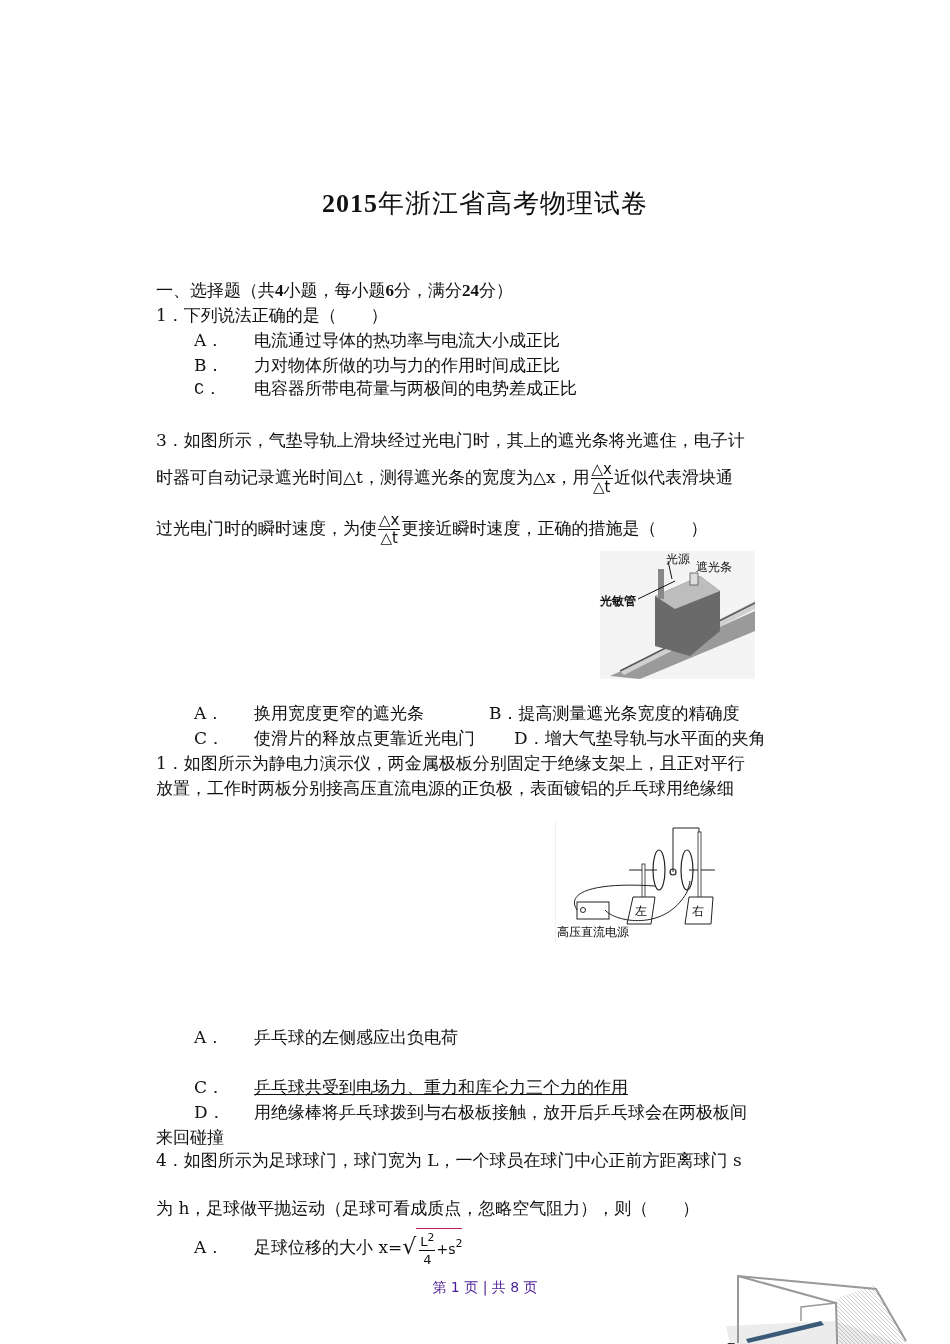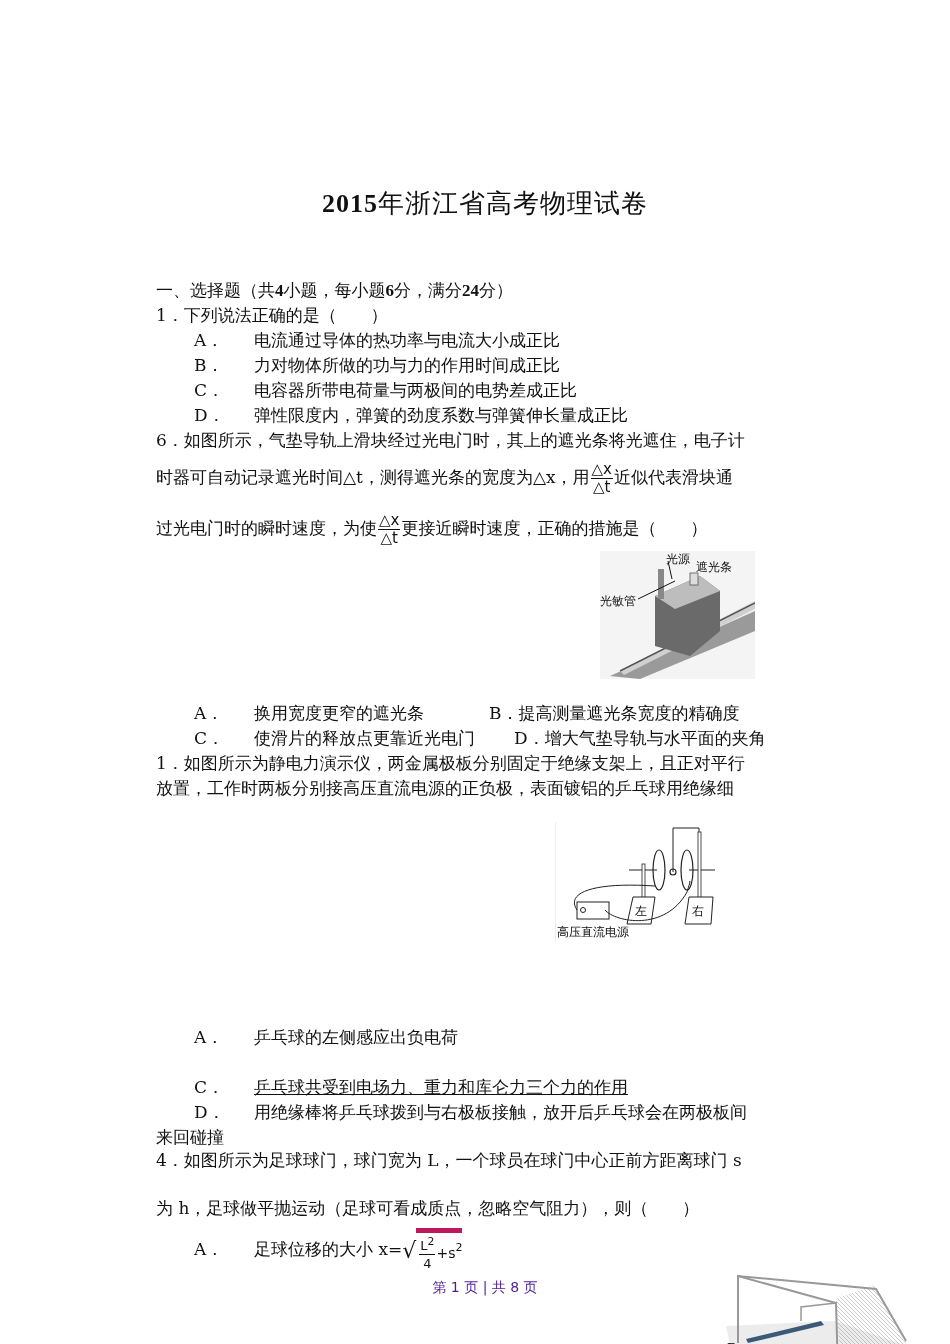--- a/index.html
+++ b/index.html
@@ -10,21 +10,21 @@
            font-size: 26px; letter-spacing: 1px; }
   .title b { font-family: "Liberation Serif", serif; font-weight: bold; }
   .line { position: absolute; left: 146px; font-size: 17px; white-space: nowrap; line-height: 22px; }
   .opt { position: absolute; left: 184px; font-size: 17px; white-space: nowrap; line-height: 22px; }
   .opt .lbl { display: inline-block; width: 60px; }
   .bold { font-weight: bold; font-family: "Liberation Serif", serif; }
   .frac { display: inline-block; vertical-align: middle; text-align: center; font-family: "DejaVu Sans", sans-serif; font-size: 15px; line-height: 17px; margin: 0 1px; }
   .frac .num { display: block; border-bottom: 1px solid #111; padding: 0 1px; }
   .frac .den { display: block; }
   .sqrt { display: inline-block; vertical-align: middle; font-family: "DejaVu Sans", sans-serif; }
-  .sqrt .rad { display: inline-block; border-top: 5px solid #be185d; padding-left: 2px; }
+  .sqrt .rad { display: inline-block; border-top: 1px solid #be185d; padding-left: 2px; }
   .figure { position: absolute; }
   .footer { position: absolute; top: 1243px; left: 0; width: 950px; text-align: center; font-size: 14px;
             font-family: "DejaVu Sans", sans-serif; color: #4c1d95; }
   .fig-label { position: absolute; font-family: "DejaVu Sans", sans-serif; font-size: 12px; color: #111; }
 </style>
 </head>
 <body>
 
 <div class="page">
 
@@ -32,24 +32,23 @@
     <b>2015</b><span>年浙江省高考物理试卷</span>
   </div>
 
   <div class="line" style="top:243px;">
     <span>一、选择题（共</span><span class="bold">4</span><span>小题，每小题</span><span class="bold">6</span><span>分，满分</span><span class="bold">24</span><span>分）</span>
   </div>
 
   <div class="line" style="top:268px;">1．下列说法正确的是（　　）</div>
   <div class="opt" style="top:293px;"><span class="lbl">A．</span><span>电流通过导体的热功率与电流大小成正比</span></div>
   <div class="opt" style="top:318px;"><span class="lbl">B．</span><span>力对物体所做的功与力的作用时间成正比</span></div>
-  <div class="opt" style="top:343px;"><span class="lbl">C．</span><span>电容器所带电荷量与两极间的电势差成正比</span></div>
-  <div class="opt" style="top:368px;"><span class="lbl">D．</span><span>弹性限度内，弹簧的劲度系数与弹簧伸长量成正比</span></div>
+  <div class="opt" style="top:343px;font-family:Liberation Mono, monospace;"><span class="lbl">C．</span><span>电容器所带电荷量与两极间的电势差成正比</span></div>
 
-  <div class="line" style="top:393px;">6．如图所示，气垫导轨上滑块经过光电门时，其上的遮光条将光遮住，电子计</div>
+  <div class="line" style="top:393px;">3．如图所示，气垫导轨上滑块经过光电门时，其上的遮光条将光遮住，电子计</div>
   <div class="line" style="top:425px;">
     <span>时器可自动记录遮光时间△t，测得遮光条的宽度为△x，用</span><span class="frac"><span class="num">△x</span><span class="den">△t</span></span><span>近似代表滑块通</span>
   </div>
   <div class="line" style="top:476px;">
     <span>过光电门时的瞬时速度，为使</span><span class="frac"><span class="num">△x</span><span class="den">△t</span></span><span>更接近瞬时速度，正确的措施是（　　）</span>
   </div>
 
   <div class="figure" style="left:590px; top:515px; width:155px; height:128px;">
     <svg width="155" height="128" viewBox="0 0 155 128">
       <rect x="0" y="0" width="155" height="128" fill="#f4f4f4"></rect>
@@ -58,21 +57,21 @@
       <line x1="20" y1="120" x2="155" y2="52" stroke="#555" stroke-width="1.5"></line>
       <polygon points="55,45 100,25 120,40 120,80 90,105 55,95" fill="#6a6a6a"></polygon>
       <polygon points="55,45 100,25 120,40 75,58" fill="#bdbdbd"></polygon>
       <rect x="58" y="18" width="6" height="30" fill="#888"></rect>
       <rect x="90" y="22" width="8" height="12" fill="#ddd" stroke="#555" stroke-width="0.8"></rect>
       <line x1="38" y1="48" x2="75" y2="30" stroke="#111" stroke-width="1"></line>
       <line x1="68" y1="10" x2="72" y2="28" stroke="#111" stroke-width="1"></line>
     </svg>
     <span class="fig-label" style="left:66px; top:0px;">光源</span>
     <span class="fig-label" style="left:96px; top:8px;">遮光条</span>
-    <span class="fig-label" style="left:0px; top:42px;">光敏管</span>
+    <span class="fig-label" style="left:0px; top:42px;font-weight:bold;">光敏管</span>
   </div>
 
   <div class="opt" style="top:666px;"><span class="lbl">A．</span><span style="display:inline-block;width:235px;font-family:Liberation Mono, monospace;">换用宽度更窄的遮光条</span><span>B．</span><span>提高测量遮光条宽度的精确度</span></div>
   <div class="opt" style="top:691px;"><span class="lbl">C．</span><span style="display:inline-block;width:260px;">使滑片的释放点更靠近光电门</span><span>D．</span><span>增大气垫导轨与水平面的夹角</span></div>
 
   <div class="line" style="top:716px;">1．如图所示为静电力演示仪，两金属极板分别固定于绝缘支架上，且正对平行</div>
   <div class="line" style="top:741px;">放置，工作时两板分别接高压直流电源的正负极，表面镀铝的乒乓球用绝缘细</div>
 
   <div class="figure" style="left:545px; top:786px; width:190px; height:120px;">
     <svg width="190" height="120" viewBox="0 0 190 120">

